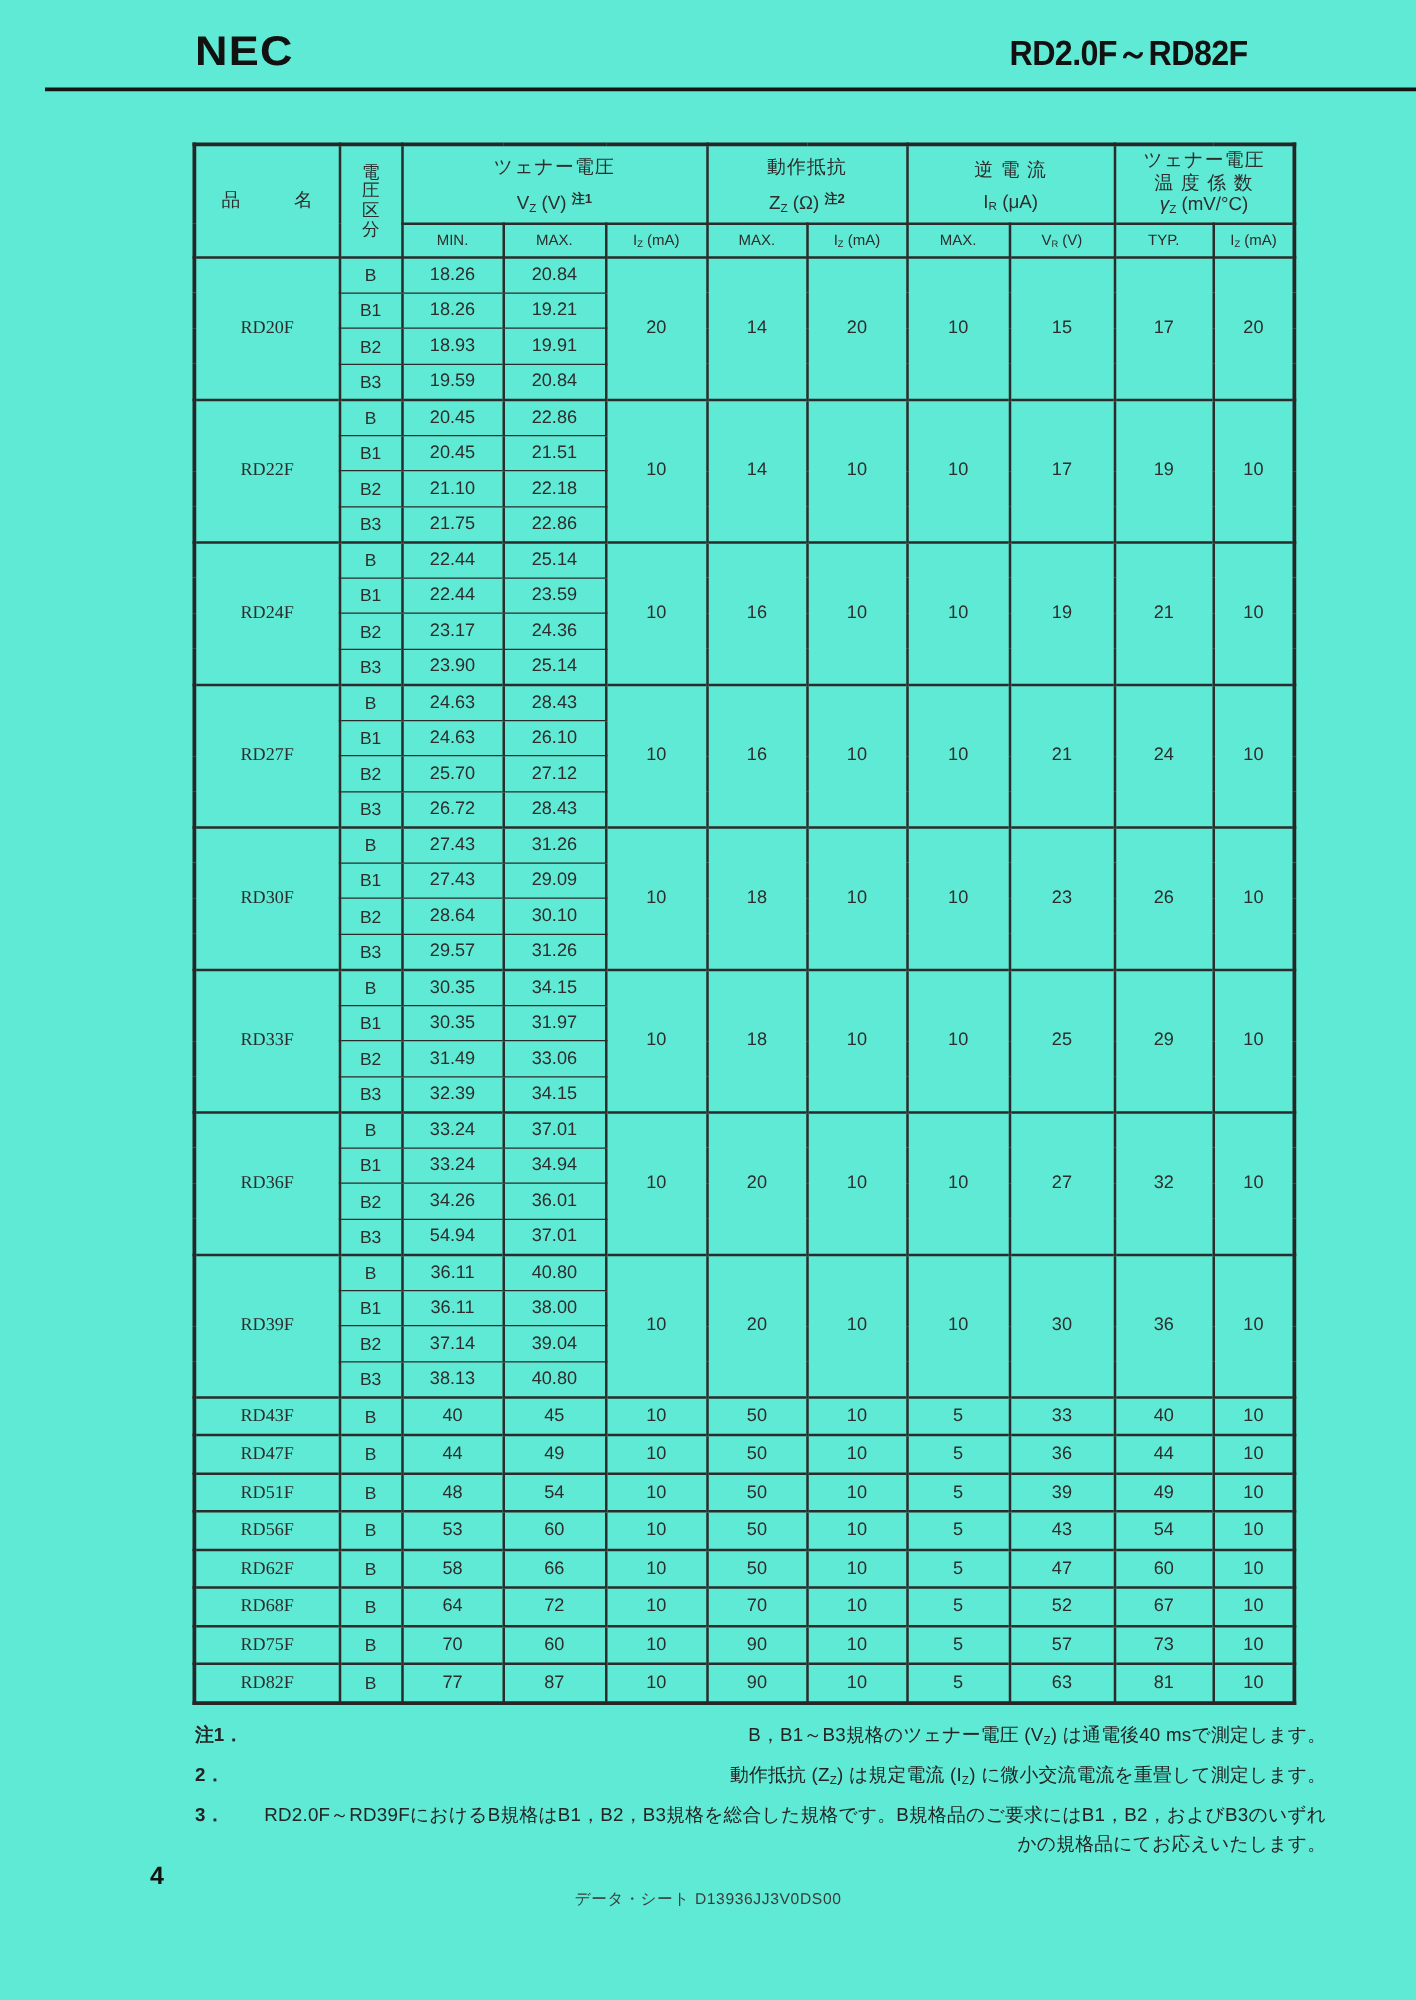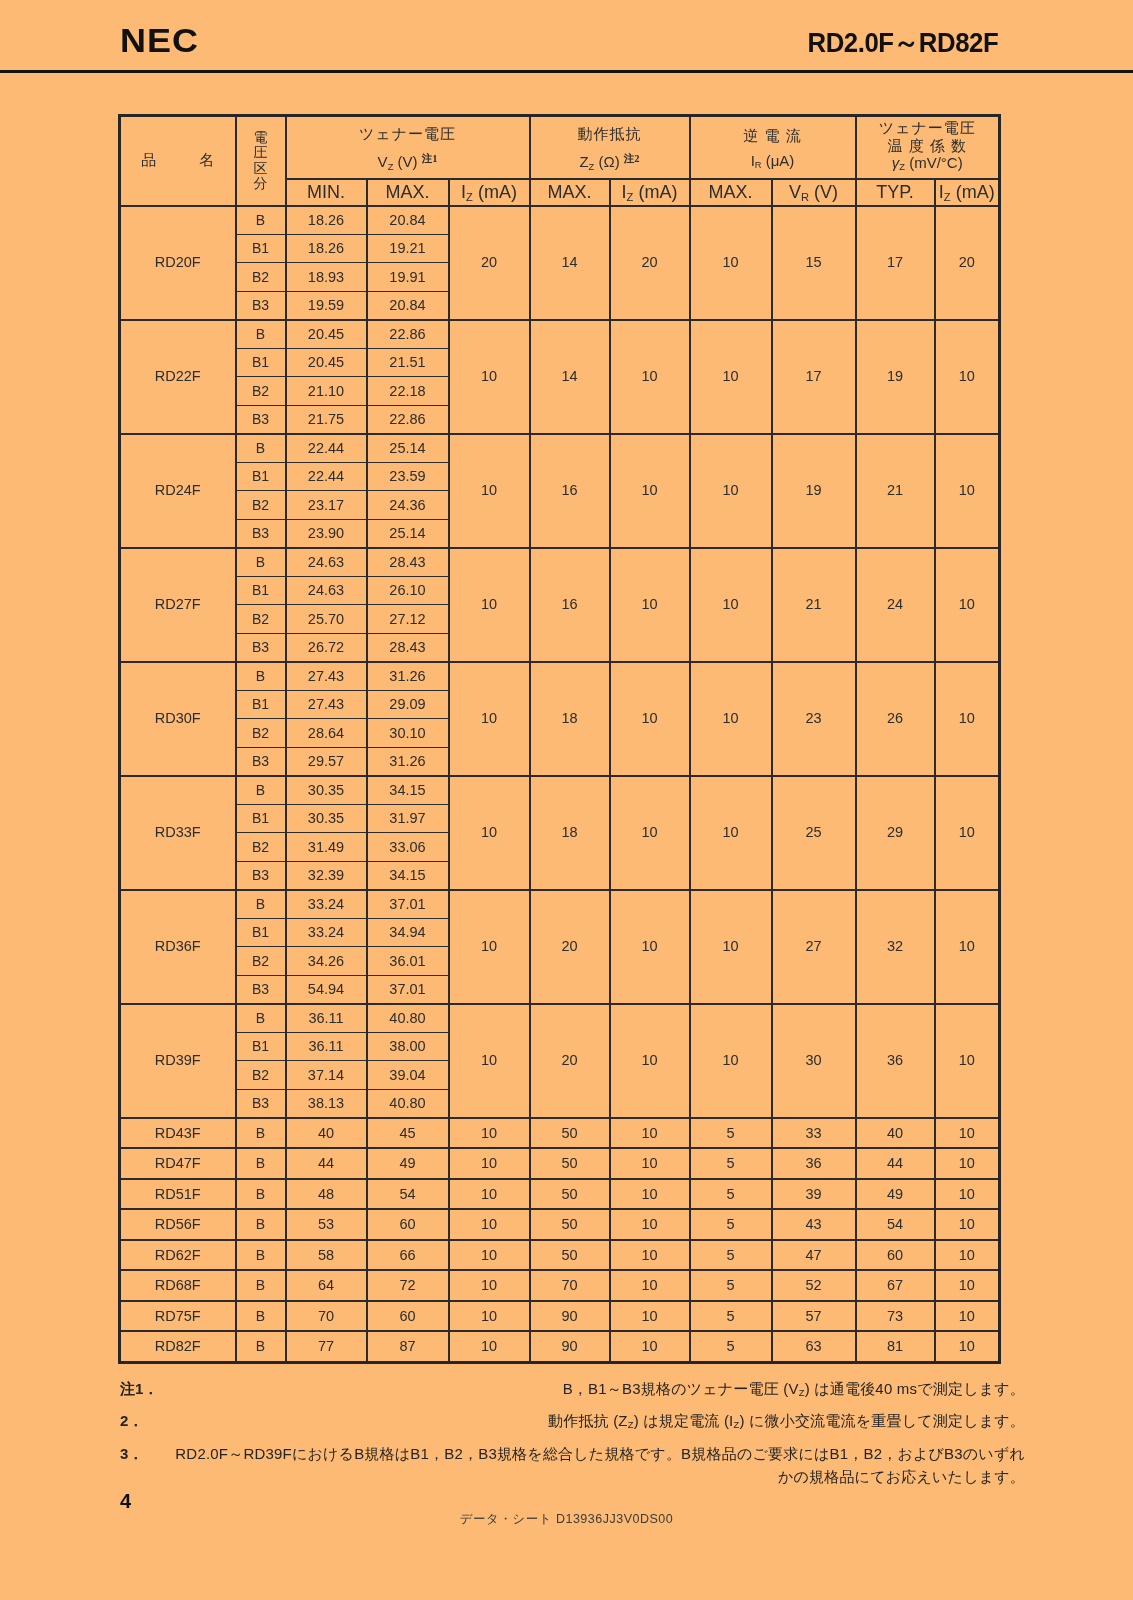--- a/index.html
+++ b/index.html
@@ -1,20 +1,20 @@
 <!DOCTYPE html>
 <html lang="ja"><head>
 <meta charset="utf-8">
 <title>RD2.0F～RD82F</title>
 <style>
   * { margin:0; padding:0; box-sizing:border-box; }
   html,body { background:#ffffff; }
   .page {
-    width:1133px; height:1600px; background:#fdba74; position:relative;
-    font-family:"Liberation Sans", sans-serif; color:#222; overflow:hidden;
+    width:1133px; height:1600px; background:#5eead4; position:relative;
+    font-family:"Liberation Sans", sans-serif; color:#222; overflow:hidden;padding-left:36px;
   }
   
   .top {
     display:flex; justify-content:space-between; align-items:flex-end;
     padding:20px 135px 8px 120px;
     border-bottom:3px solid #151515;
   }
   .brand { font-size:36px; font-weight:900; letter-spacing:1px; color:#111; transform:scaleY(.92); }
   .title { font-size:28px; font-weight:bold; letter-spacing:-0.5px; color:#111; transform:scaleX(.92); transform-origin:right bottom; }
 
@@ -32,28 +32,28 @@
   .spec tbody tr { height:28.5px; }
   .spec tbody tr.group-first td { border-top-width:2.5px; }
 
   .name-h { letter-spacing:14px; text-indent:14px; font-size:15px; }
   .class-h div { line-height:15.5px; font-size:14px; }
   .group-h { font-size:15px; }
   .gline    { margin-top:6px; line-height:20px; letter-spacing:1px; }
   .gformula { margin-top:6px; line-height:18px; }
   .group-h.compact .gline    { margin-top:1px; line-height:17px; }
   .group-h.compact .gformula { margin-top:0;  line-height:17px; }
-  .sub-h { font-size:18px; }
+  .sub-h { font-size:12px; }
 
   sub { font-size:0.62em; vertical-align:-0.25em; }
-  sup { font-size:0.62em; vertical-align:0.5em;font-family:Liberation Serif, serif; }
+  sup { font-size:0.62em; vertical-align:0.5em; }
   .gformula sup { font-weight:bold; font-size:10.5px; }
   .it { font-style:italic; }
 
-  .name-cell  { text-align:left; vertical-align:top; padding-left:9px; line-height:28.5px; font-size:14.5px; }
+  .name-cell  { text-align:left; vertical-align:top; padding-left:9px; line-height:28.5px; font-size:14.5px;font-family:Liberation Serif, serif; }
   .shared-cell{ vertical-align:top; line-height:28.5px; }
   .grade-cell { font-size:14px; }
 
   
   .notes { margin:13px 0 0 120px; width:905px; font-size:15px; color:#242424; }
   .note { display:flex; margin-bottom:9px; line-height:1.55; }
   .note-label { min-width:52px; font-weight:bold; white-space:pre; flex:none; }
   .note-body  { flex:1; padding-left:3px; letter-spacing:0.2px;text-align:right; }
 
   

